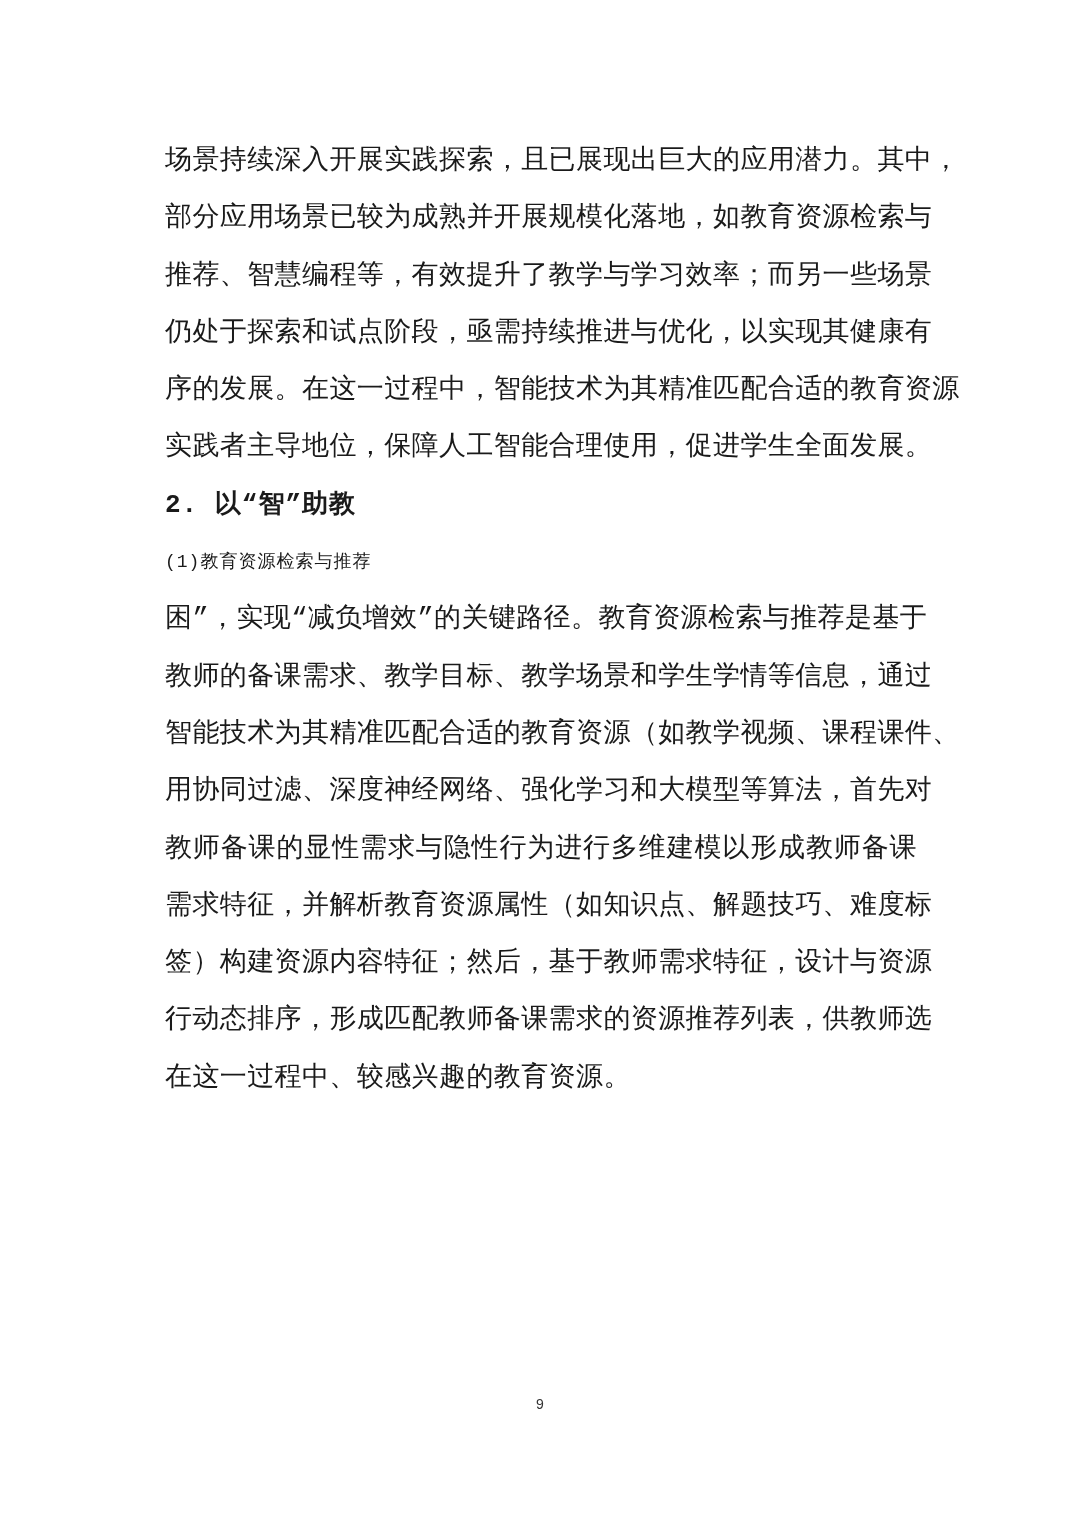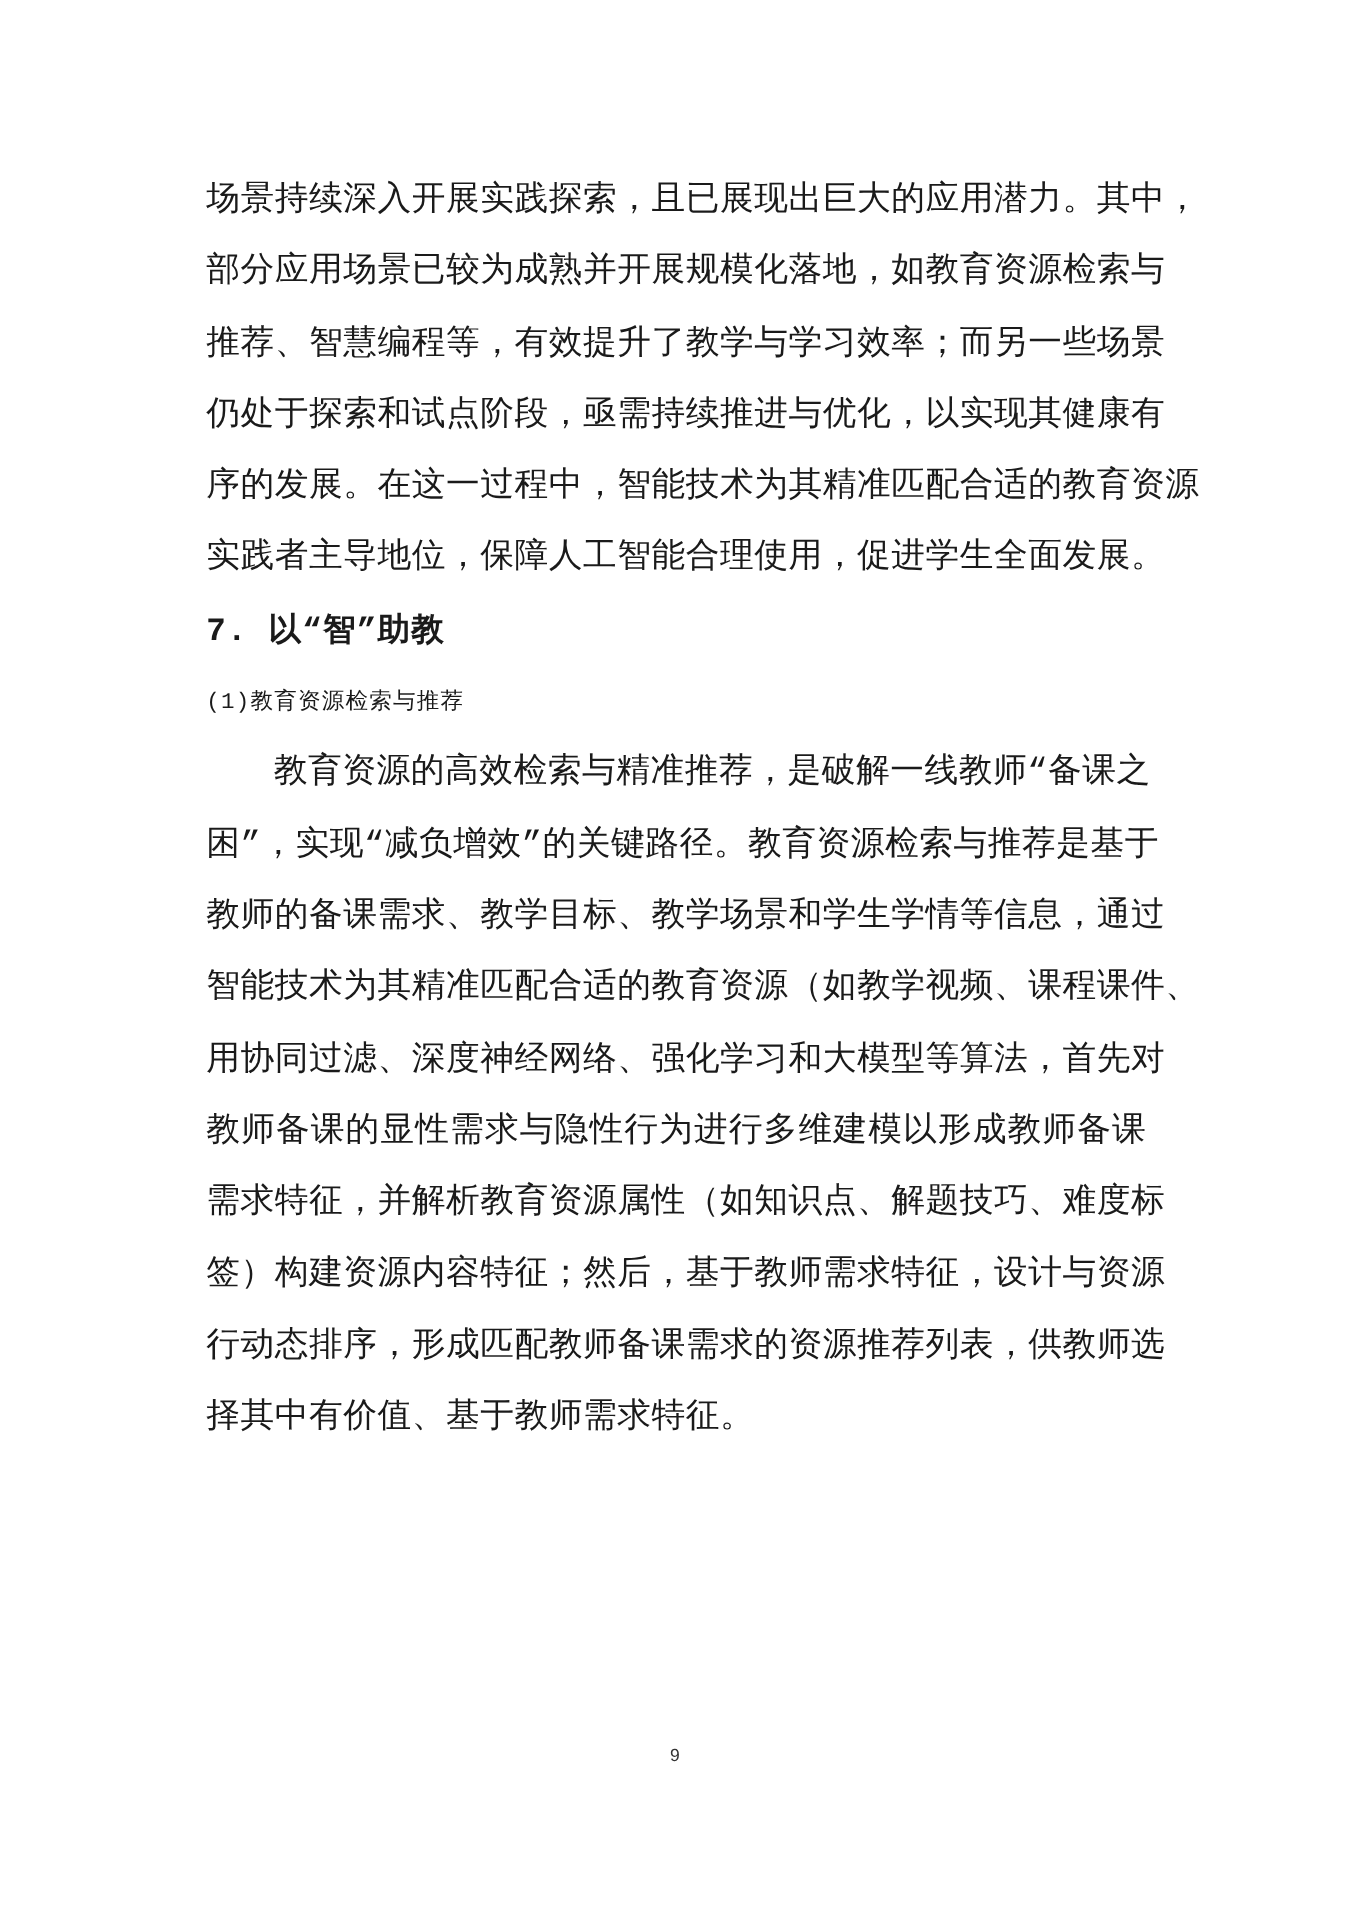--- a/index.html
+++ b/index.html
@@ -68,33 +68,32 @@
 
   <div>
     <span class="line">场景持续深入开展实践探索，且已展现出巨大的应用潜力。其中，</span>
     <span class="line">部分应用场景已较为成熟并开展规模化落地，如教育资源检索与</span>
     <span class="line">推荐、智慧编程等，有效提升了教学与学习效率；而另一些场景</span>
     <span class="line">仍处于探索和试点阶段，亟需持续推进与优化，以实现其健康有</span>
     <span class="line">序的发展。在这一过程中，智能技术为其精准匹配合适的教育资源</span>
     <span class="line last">实践者主导地位，保障人工智能合理使用，促进学生全面发展。</span>
   </div>
 
-  <span class="line heading">7. 以“智”助教</span>
+  <span class="line heading">2. 以“智”助教</span>
 
   <span class="line subheading">(1)教育资源检索与推荐</span>
 
   <div>
-    <span class="line indent">教育资源的高效检索与精准推荐，是破解一线教师“备课之</span>
     <span class="line">困”，实现“减负增效”的关键路径。教育资源检索与推荐是基于</span>
     <span class="line">教师的备课需求、教学目标、教学场景和学生学情等信息，通过</span>
     <span class="line">智能技术为其精准匹配合适的教育资源（如教学视频、课程课件、</span>
     <span class="line">用协同过滤、深度神经网络、强化学习和大模型等算法，首先对</span>
     <span class="line">教师备课的显性需求与隐性行为进行多维建模以形成教师备课</span>
     <span class="line">需求特征，并解析教育资源属性（如知识点、解题技巧、难度标</span>
     <span class="line">签）构建资源内容特征；然后，基于教师需求特征，设计与资源</span>
     <span class="line">行动态排序，形成匹配教师备课需求的资源推荐列表，供教师选</span>
-    <span class="line last">择其中有价值、基于教师需求特征。</span>
+    <span class="line last">在这一过程中、较感兴趣的教育资源。</span>
   </div>
 
 
 </div>
 
 <div class="page-number">9</div>
 
 </body></html>

